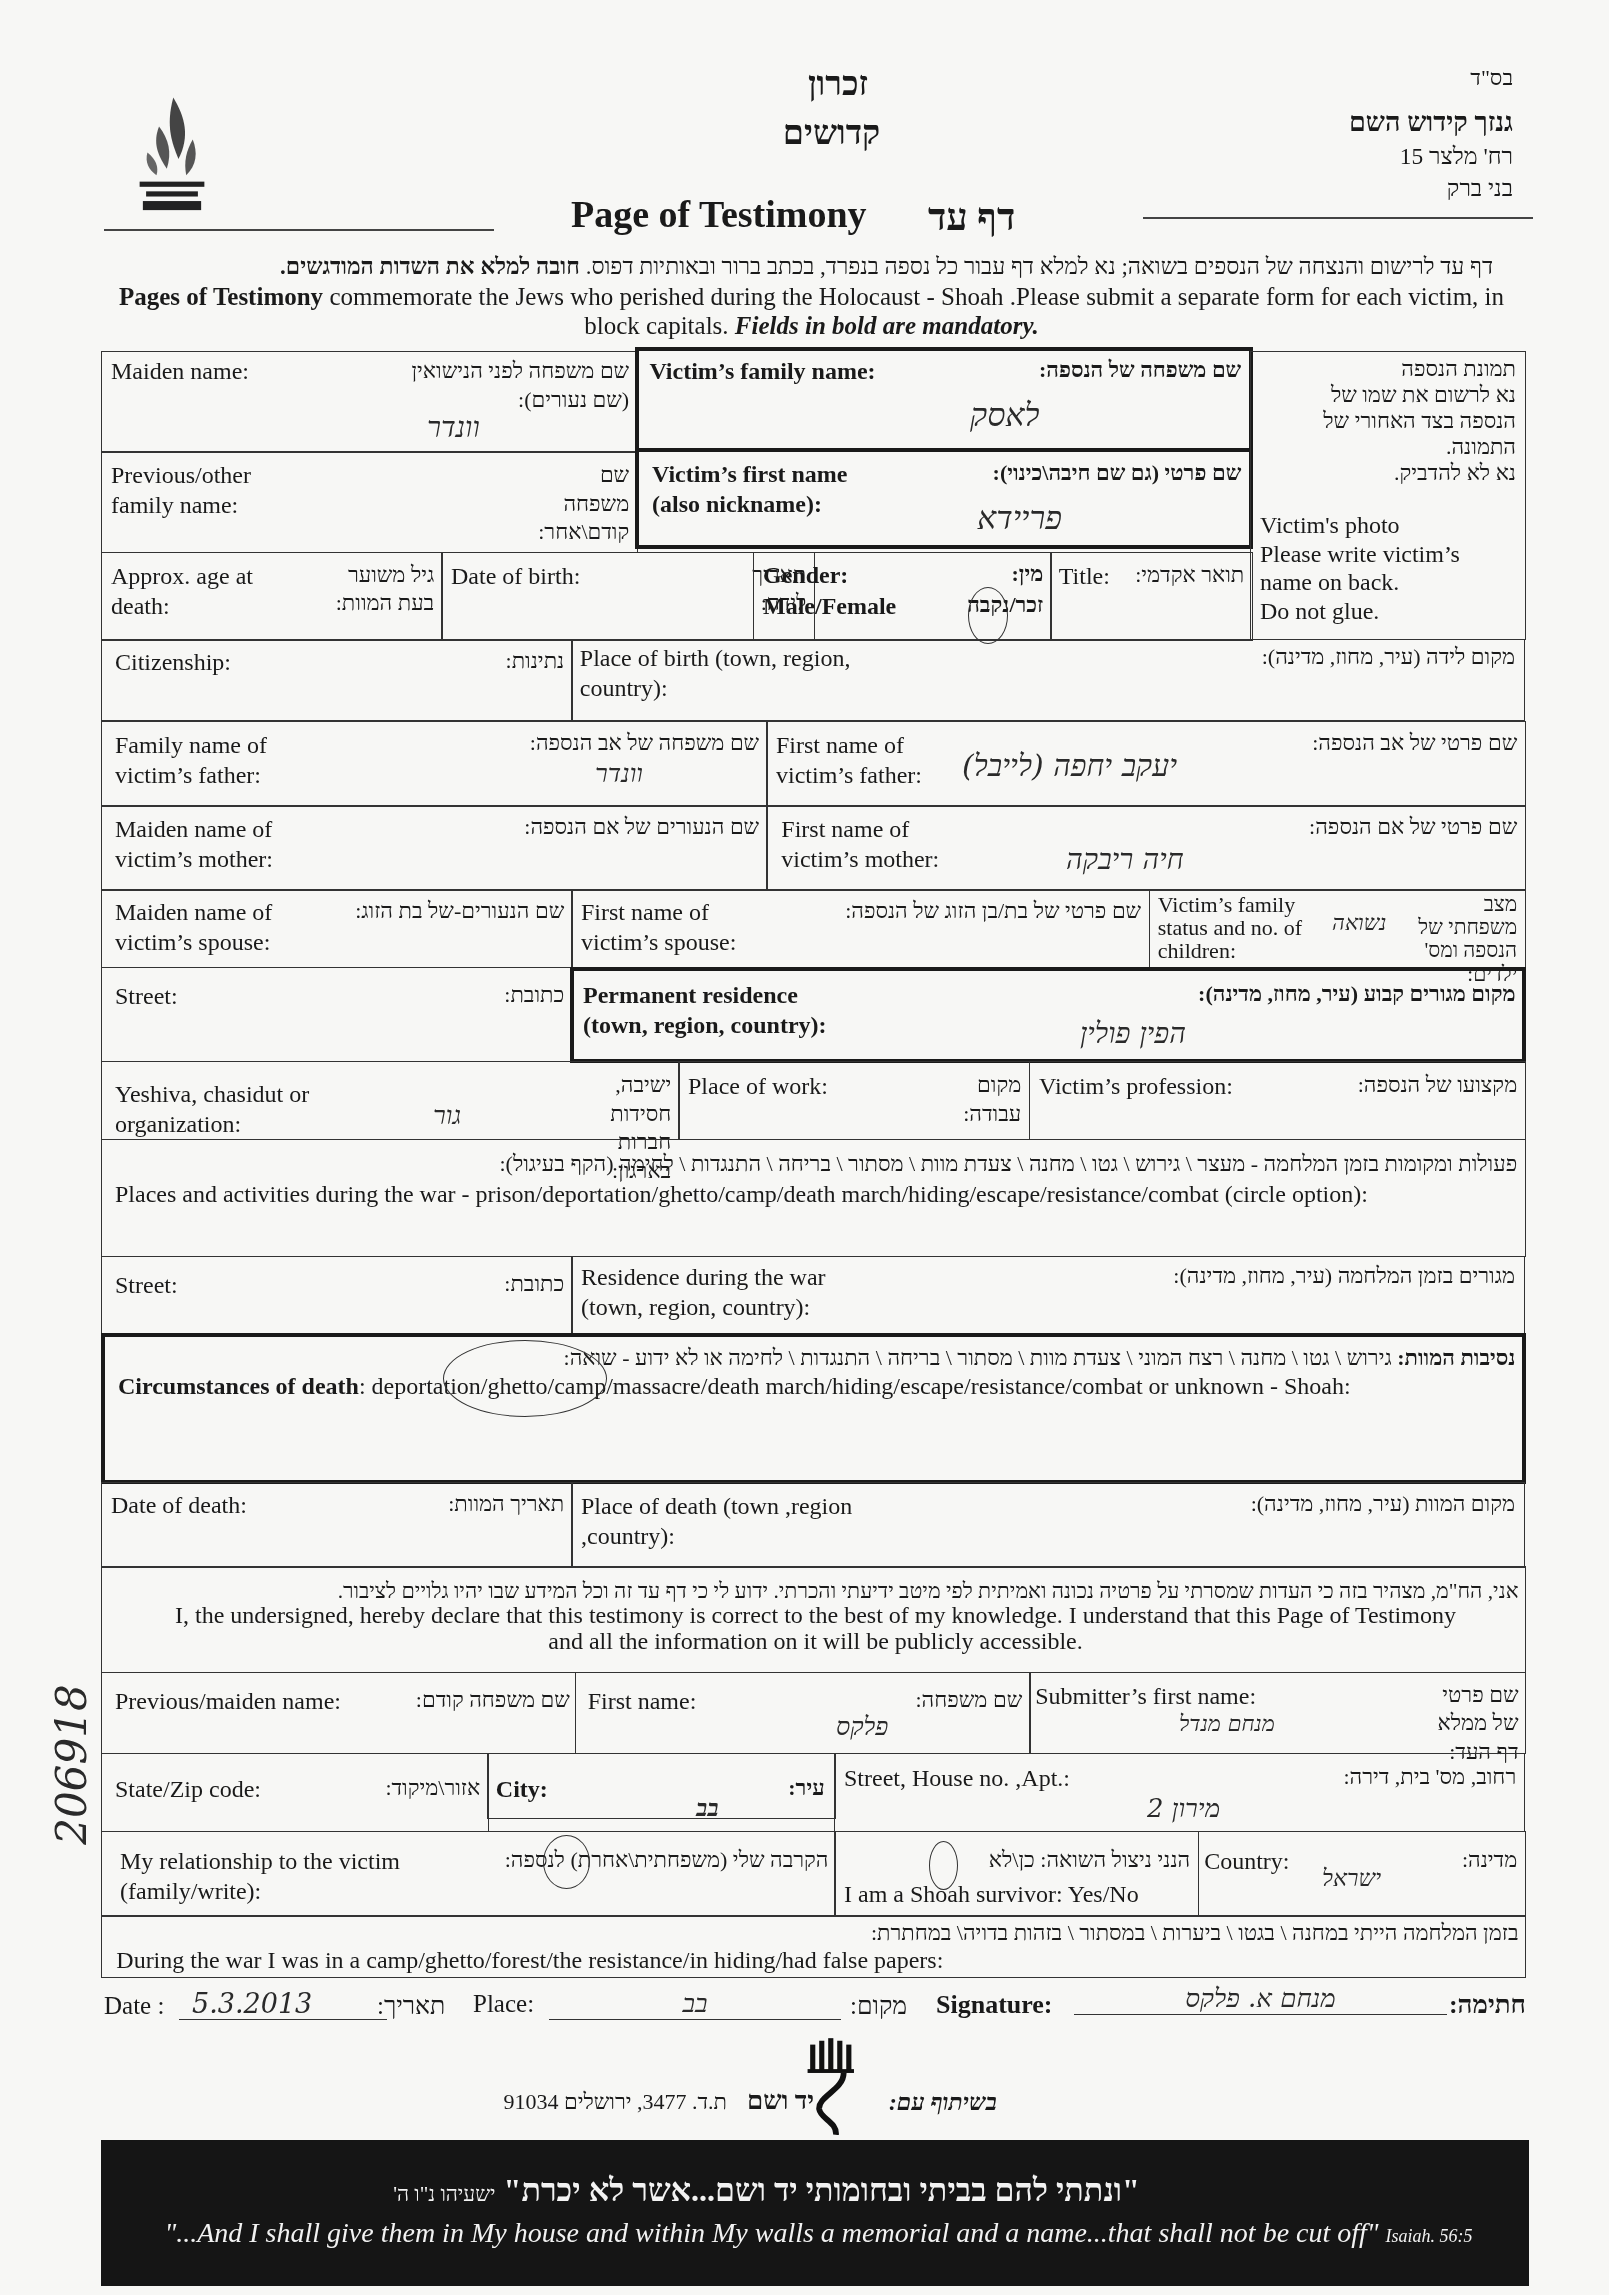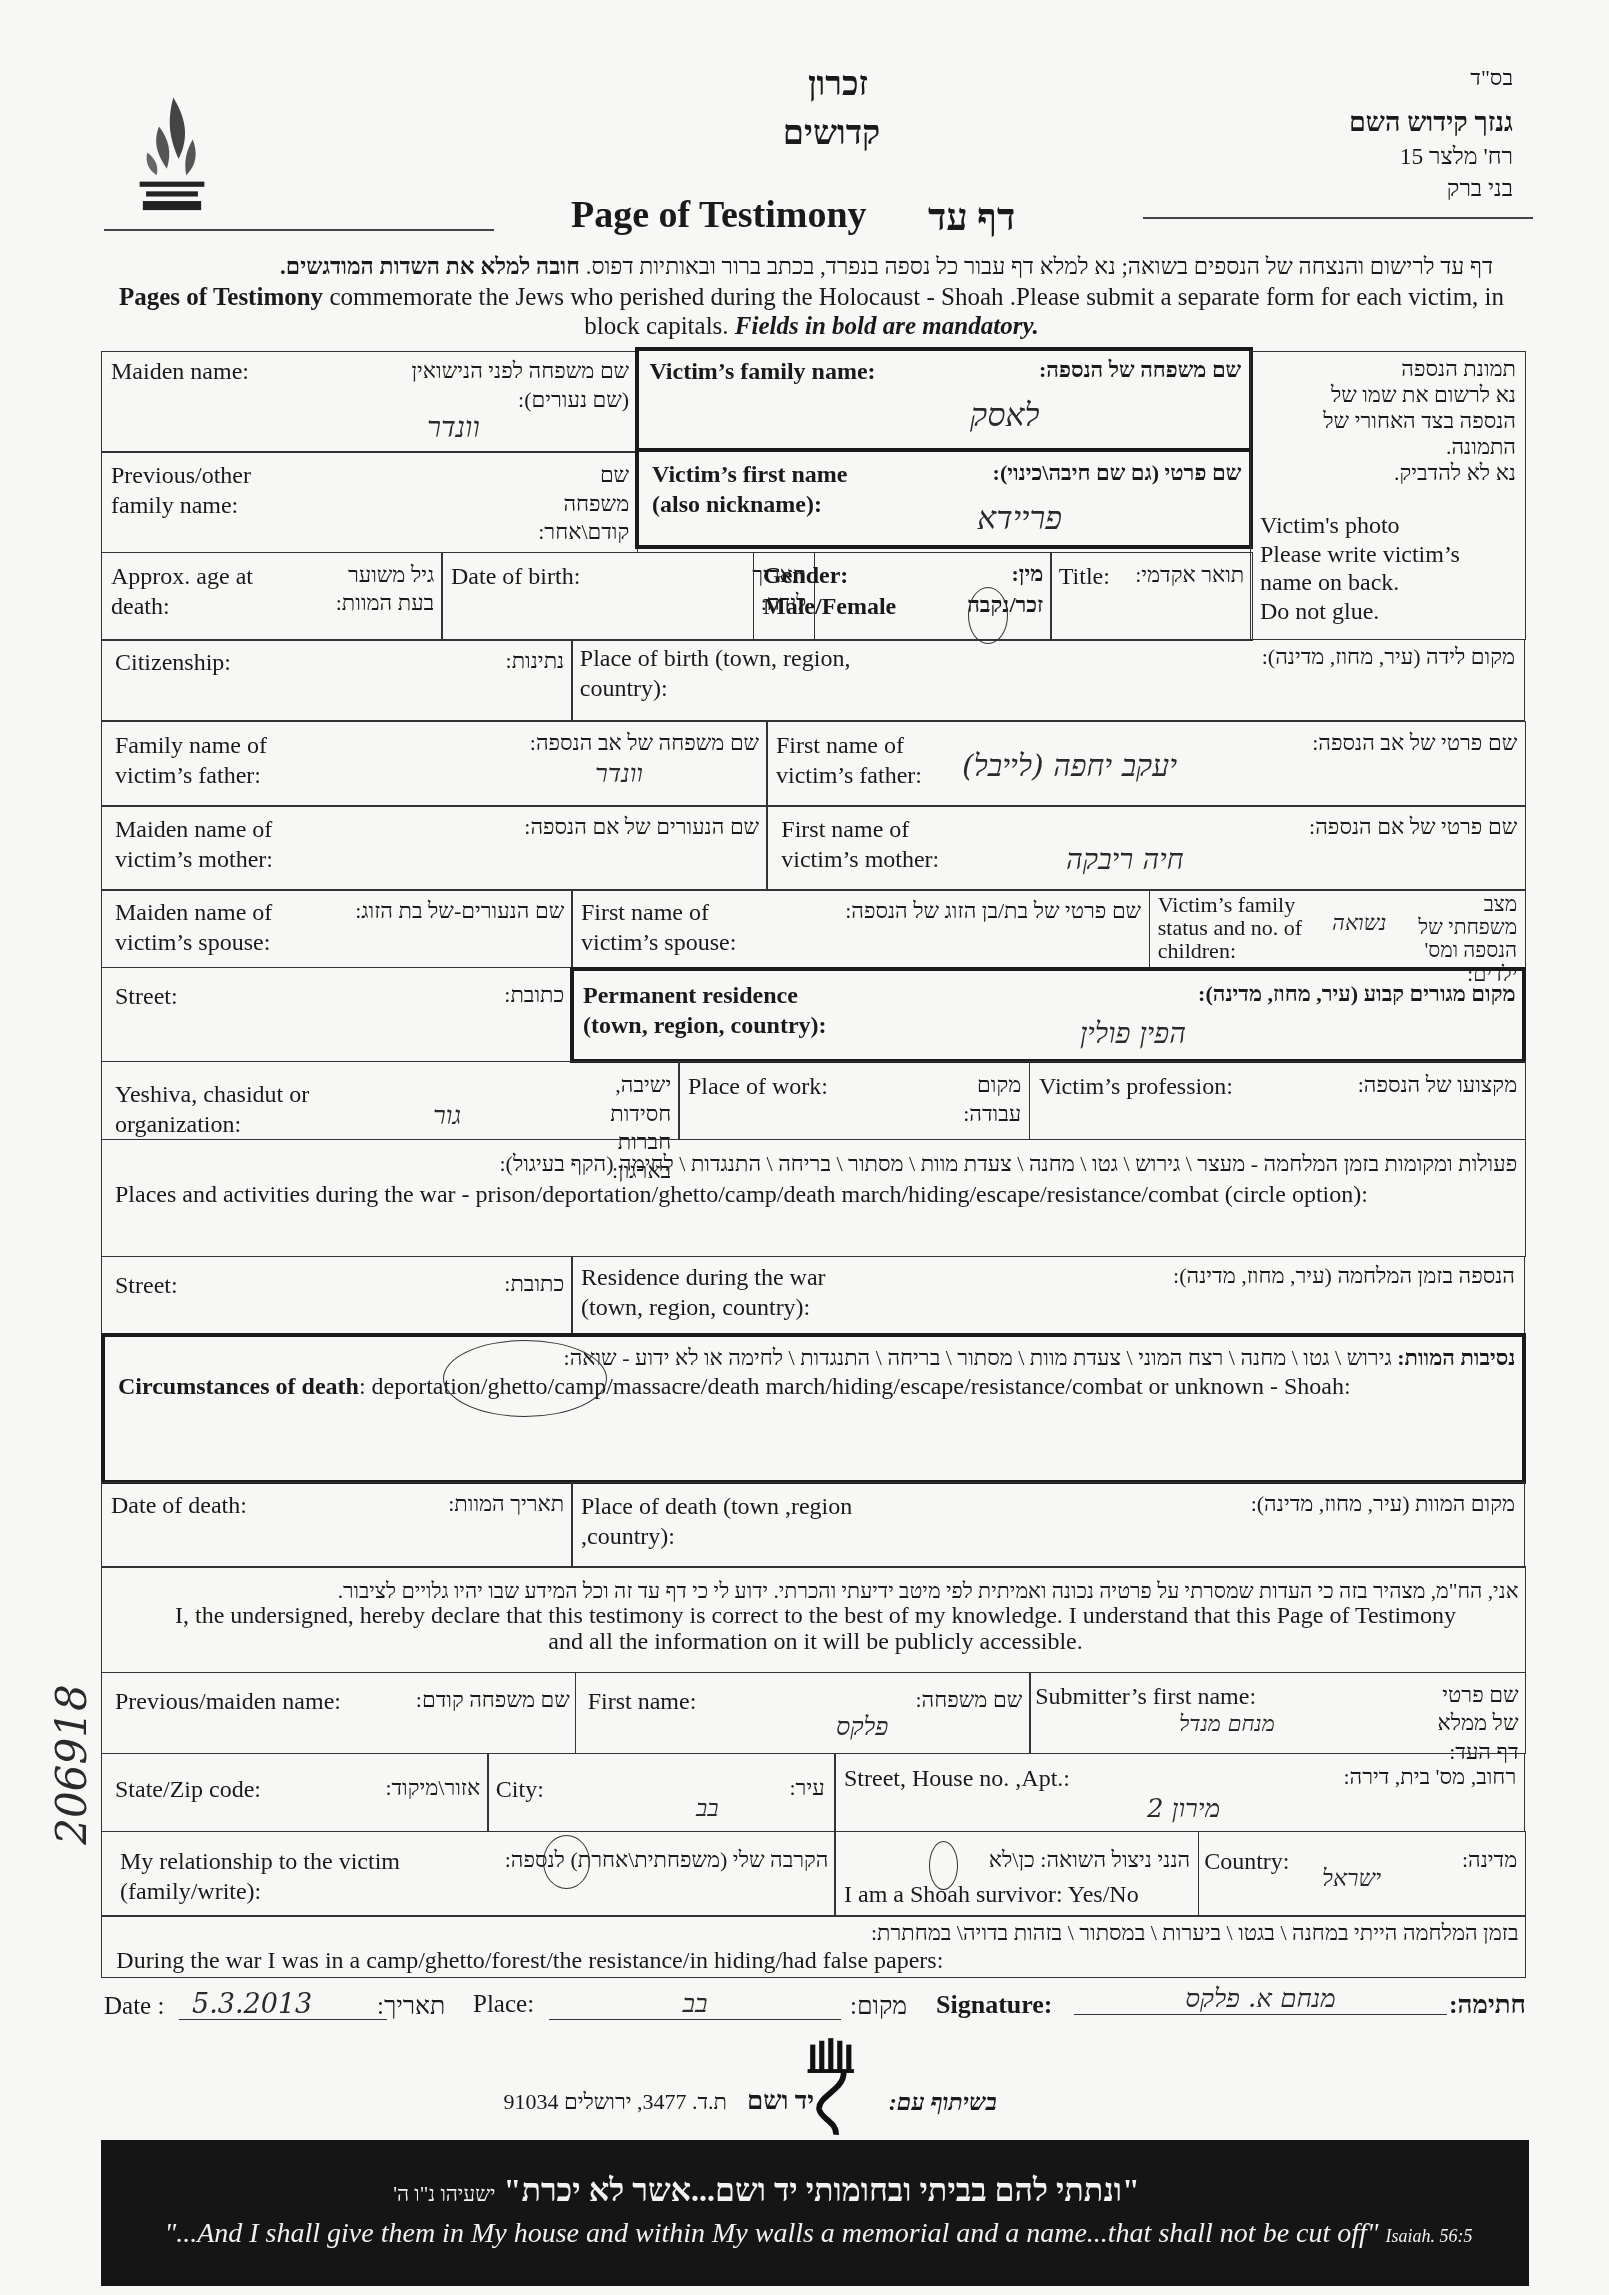--- a/index.html
+++ b/index.html
@@ -185,21 +185,21 @@
   <div class="heL" style="right:7.8px;top:10.4px;width:1396px;">פעולות ומקומות בזמן המלחמה - מעצר \ גירוש \ גטו \ מחנה \ צעדת מוות \ מסתור \ בריחה \ התנגדות \ לחימה (הקף בעיגול):</div>
   <div class="lbl en" style="left:13px;top:39px;width:1409px;">Places and activities during the war - prison/deportation/ghetto/camp/death march/hiding/escape/resistance/combat (circle option):</div>
 </div>
 
 <div class="cell" style="left:101px;top:1256px;width:472px;height:79px;">
   <div class="lbl en" style="left:13px;top:13px;">Street:</div>
   <div class="heL" style="right:7.8px;top:13px;width:97px;">כתובת:</div>
 </div>
 <div class="cell" style="left:571px;top:1256px;width:954px;height:79px;">
   <div class="lbl en" style="left:9px;top:5.2px;width:286px;">Residence during the war (town, region, country):</div>
-  <div class="heL" style="right:9px;top:5.2px;width:390px;">הנספה בזמן המלחמה (עיר, מחוז, מדינה):</div>
+  <div class="heL" style="right:9px;top:5.2px;width:390px;">מגורים בזמן המלחמה (עיר, מחוז, מדינה):</div>
 </div>
 
 <div class="cell thick" style="left:101px;top:1333px;width:1425px;height:151px;">
   <div class="heL" style="right:6.5px;top:6.5px;width:1402px;">
     <span class="b">נסיבות המוות:</span><span> גירוש \ גטו \ מחנה \ רצח המוני \ צעדת מוות \ מסתור \ בריחה \ התנגדות \ לחימה או לא ידוע - שואה:</span>
   </div>
   <div class="lbl en" style="left:13px;top:34px;width:1402px;">
     <span class="b">Circumstances of death</span><span>: deportation/ghetto/camp/massacre/death march/hiding/escape/resistance/combat or unknown - Shoah:</span>
   </div>
   <div class="circle" style="left:338px;top:3.2px;width:162px;height:75px;"></div>
@@ -231,21 +231,21 @@
 <div class="cell" style="left:1029px;top:1672px;width:497px;height:82px;">
   <div class="lbl en" style="left:5.2px;top:7.8px;">Submitter’s first name:</div>
   <div class="heL" style="right:6.5px;top:7.8px;width:104px;">שם פרטי של ממלא דף העד:</div>
   <div class="abs hand he" style="left:149px;top:38px;font-size:22px;">מנחם מנדל</div>
 </div>
 
 <div class="cell" style="left:101px;top:1753px;width:388px;height:79px;">
   <div class="lbl en" style="left:13px;top:19.5px;">State/Zip code:</div>
   <div class="heL" style="right:7.8px;top:19.5px;width:117px;">אזור\מיקוד:</div>
 </div>
-<div class="cell" style="left:487px;top:1753px;width:349px;height:79px;">
+<div class="cell" style="left:487px;top:1753px;width:349px;height:66px;font-weight:bold;">
   <div class="lbl en" style="left:7.8px;top:19.5px;">City:</div>
   <div class="heL" style="right:10.4px;top:19.5px;width:52px;">עיר:</div>
   <div class="abs hand he" style="left:208px;top:40px;font-size:23.4px;">בב</div>
 </div>
 <div class="cell" style="left:834px;top:1753px;width:691px;height:79px;">
   <div class="lbl en" style="left:9px;top:9px;">Street, House no. ,Apt.:</div>
   <div class="heL" style="right:7.8px;top:9px;width:208px;">רחוב, מס' בית, דירה:</div>
   <div class="abs hand he" style="left:312px;top:39px;font-size:26px;">מירון 2</div>
 </div>
 

